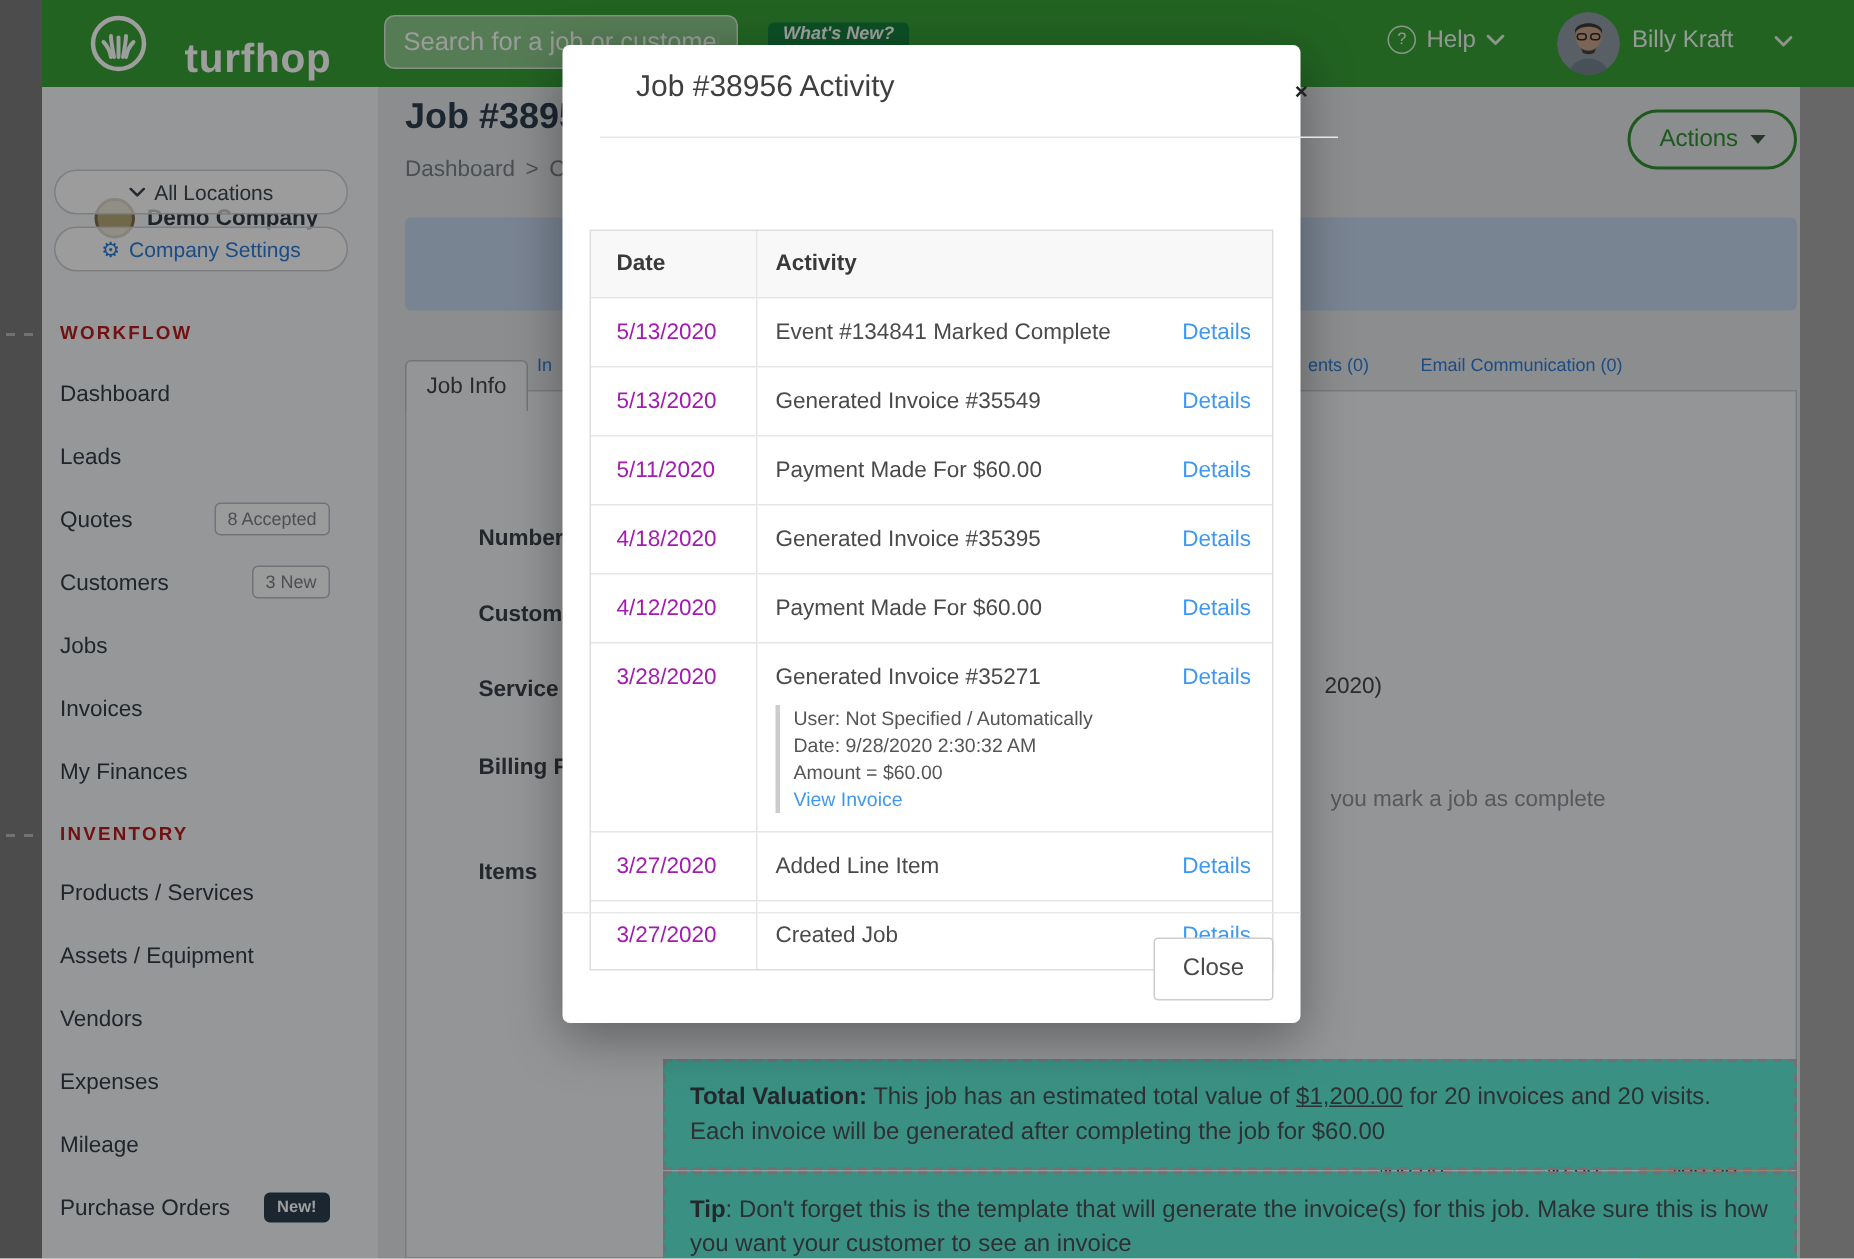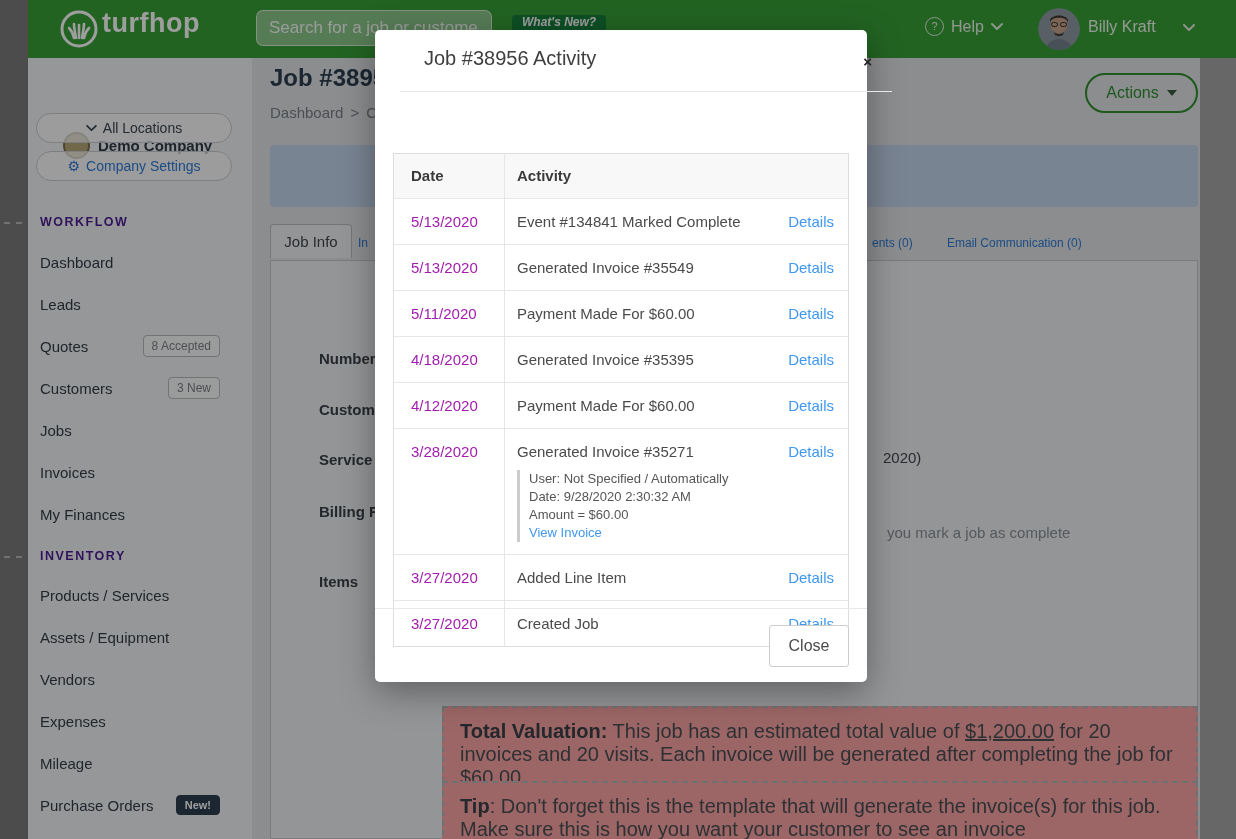--- a/index.html
+++ b/index.html
@@ -1,21 +1,21 @@
 <!DOCTYPE html>
 <html><head>
 <meta charset="utf-8">
 <style>
   html,body{margin:0;padding:0;}
   body{font-family:"Liberation Sans",sans-serif;}
   .stage{position:relative;width:1236px;height:839px;overflow:hidden;background:#a6a6a6;}
 
   
   .topbar{position:absolute;left:0;top:0;width:1236px;height:58px;background:#38a038;z-index:1;}
-  .brand{position:absolute;left:58px;top:8px;display:flex;align-items:flex-start;gap:2px;}
+  .brand{position:absolute;left:58px;top:8px;display:flex;align-items:flex-end;gap:23px;}
   .brand-text{font-size:27px;font-weight:bold;color:#ffffff;letter-spacing:.5px;}
   .search{position:absolute;left:256px;top:10px;width:236px;height:36px;box-sizing:border-box;
     background:rgba(255,255,255,.42);border:1px solid rgba(255,255,255,.65);border-radius:7px;
     padding:0 12px;font-size:17px;color:#ffffff;font-family:"Liberation Sans",sans-serif;}
   .search::placeholder{color:rgba(255,255,255,.95);}
   .whatsnew{position:absolute;left:512px;top:15px;height:26px;padding:0 10px;display:flex;
     background:#15803d;border-radius:4px;color:#fff;font-size:12px;font-weight:bold;font-style:italic;}
   .helpgrp{position:absolute;left:925px;top:17px;display:flex;align-items:center;gap:7px;color:rgba(255,255,255,.9);}
   .qcircle{width:17px;height:17px;border:1.5px solid rgba(255,255,255,.85);border-radius:50%;
     display:flex;align-items:center;justify-content:center;font-size:11px;line-height:1;}
@@ -32,35 +32,35 @@
   
   .sidebar{position:absolute;left:28px;top:58px;width:224px;height:781px;background:#f3f4f6;}
   .company{position:absolute;left:35px;top:74px;display:flex;align-items:center;gap:8px;}
   .clogo{width:27px;height:27px;border-radius:50%;background:#b7a878;border:2px solid #7c6f4c;box-sizing:border-box;}
   .cname{font-size:15px;font-weight:bold;color:#2f3a44;}
   .pill{position:absolute;left:8px;width:196px;height:30px;box-sizing:border-box;border:1px solid #c9ccd0;
     border-radius:15px;background:rgba(255,255,255,.7);display:flex;align-items:center;justify-content:center;gap:6px;font-size:14px;}
   .pill.loc{top:55px;color:#3c454e;}
   .pill.set{top:93px;color:#2e7bd6;}
   .gear{font-size:14px;line-height:1;}
-  .sect{position:absolute;left:12px;font-size:12.5px;font-weight:bold;letter-spacing:1.5px;color:#4c1d95;}
+  .sect{position:absolute;left:12px;font-size:12.5px;font-weight:bold;letter-spacing:1.5px;color:#b91c1c;}
   .navitem{position:absolute;left:12px;width:200px;height:24px;display:flex;align-items:center;font-size:15px;color:#333d46;}
   .badge{position:absolute;right:20px;box-sizing:border-box;border:1px solid #b6babe;border-radius:4px;
     padding:3px 8px;font-size:12px;color:#7c8187;background:rgba(255,255,255,.5);}
   .badge.dark{background:#2c3e50;color:#fff;border-color:#2c3e50;font-weight:bold;font-size:11px;}
 
   
   .content{position:absolute;left:252px;top:58px;width:948px;height:781px;background:#e2e4e7;}
   .pgtitle{position:absolute;left:18px;top:6px;font-size:24px;font-weight:bold;color:#2c3e50;}
   .crumbs{position:absolute;left:18px;top:46px;font-size:15px;color:#7a8087;display:flex;gap:7px;}
   .actions{position:absolute;left:833px;top:15px;width:113px;height:40px;box-sizing:border-box;border:2px solid #2f8f2f;
     border-radius:20px;display:flex;align-items:center;justify-content:center;gap:8px;color:#2f8f2f;font-size:16px;}
   .caret{width:0;height:0;border-left:5px solid transparent;border-right:5px solid transparent;border-top:6px solid #3c5a3c;}
   .alert{position:absolute;left:18px;top:87px;width:928px;height:62px;background:#c3d6ec;border-radius:4px;}
-  .tab-active{position:absolute;left:18px;top:166px;width:82px;height:34px;box-sizing:border-box;z-index:2;
+  .tab-active{position:absolute;left:18px;top:182px;width:82px;height:34px;box-sizing:border-box;z-index:2;
     background:#eef0f2;border:1px solid #b9bec3;border-bottom:none;border-radius:4px 4px 0 0;
     display:flex;align-items:center;justify-content:center;font-size:15px;color:#41464b;}
   .tab-link{position:absolute;top:178px;font-size:12px;color:#2e7bd6;}
   .panel{position:absolute;left:18px;top:202px;width:928px;height:579px;box-sizing:border-box;
     background:#eef0f2;border:1px solid #c3c7cb;}
   .flabel{position:absolute;left:48px;font-size:15px;font-weight:bold;color:#3a4148;}
   .frag{position:absolute;font-size:15px;}
   .frag.dark{color:#42474d;}
   .frag.gray{color:#8a9096;}
 
@@ -72,21 +72,21 @@
   .irow .icell:first-child{border-left:none;}
   .ihead .icell{border-top:none;height:46px;font-weight:bold;color:#33383d;background:#f2f2f2;}
   .idata .icell{height:47px;color:#44494f;background:#f9f9f9;}
   .itotal .icell{height:46px;font-weight:bold;color:#2e3338;background:#f2f2f2;}
   .c0{width:437px;} .c1{width:112px;} .c2{width:84px;} .c3{width:100px;}
   .tan-h{background:#e9ddbb !important;}
   .tan-d{background:#e6d8b2 !important;}
   .tan-t{background:#f2d185 !important;}
 
   .dashbox{position:absolute;left:190px;width:756px;box-sizing:border-box;border:2px dashed #b4b8bc;
-    background:#fca5a5;padding:12px 16px;font-size:20px;color:#4a4f55;line-height:23px;}
+    background:#5eead4;padding:12px 16px;font-size:16px;color:#4a4f55;line-height:23px;}
   .dashbox b{color:#3b4046;}
   .ulink{text-decoration:underline;color:#4a4f55;}
 
   
   .backdrop{position:absolute;left:0;top:0;width:1236px;height:839px;background:rgba(0,0,0,.38);z-index:40;}
   .modal{position:absolute;left:375px;top:30px;width:492px;height:652px;background:#ffffff;border-radius:5px;
     box-shadow:0 10px 35px rgba(0,0,0,.35);z-index:50;}
   .mhead{position:absolute;left:0;top:0;width:100%;height:62px;box-sizing:border-box;border-bottom:1px solid #e8e8e8;margin-left:25px;}
   .mtitle{position:absolute;left:24px;top:17px;font-size:20px;color:#3f3f3f;}
   .mclose{position:absolute;right:20px;top:24px;font-size:15px;font-weight:bold;color:#222;line-height:1;cursor:default;}

